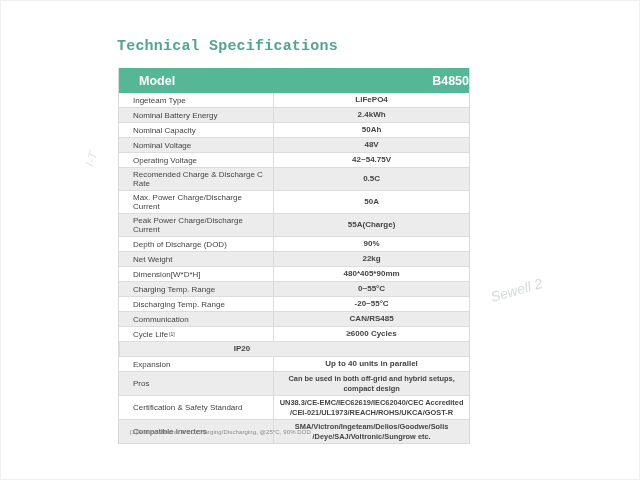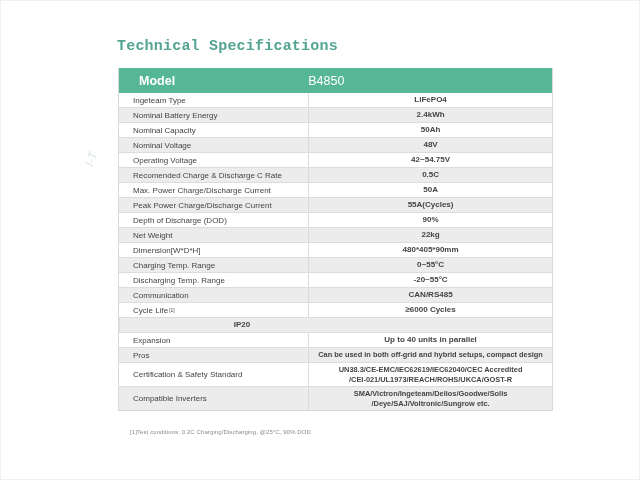--- a/index.html
+++ b/index.html
@@ -14,32 +14,32 @@
   .page {
     position:absolute; inset:0;
     background:#fff;
     box-shadow: inset 0 0 0 1px #f0f0f0;
   }
   .page-title {
     position:absolute; left:117px; top:38px;
     font-size:15px; color:#53a493; letter-spacing:.2px;font-family:Liberation Mono, monospace;
   }
   .spec-table {
-    position:absolute; left:118px; top:68px; width:435px;
+    position:absolute; left:118px; top:68px; width:352px;
     border:1px solid #d9d9d9; border-top:none;
     background:#fff;
   }
   .thead {
     display:flex; height:25px; background:#55b795; align-items:center;
   }
   .th-label {
     width:190px; padding-left:20px; color:#ffffff; font-weight:bold; font-size:12.5px;
   }
   .th-value {
-    width:245px; text-align:left; color:#ffffff; font-weight:normal; font-size:12.5px;
+    width:245px; text-align:right; color:#ffffff; font-weight:bold; font-size:12.5px;
   }
   .row { display:flex; min-height:15px; }
   .row:not(:last-child){ border-bottom:1px solid #dcdcdc; }
   .row:nth-child(even){ background:#ececec; }
   .cell-label {
     width:190px; padding:2px 4px 2px 14px;
     font-size:8px; display:flex; align-items:center; color:#444;
   }
   .cell-label sup { font-size:5px; line-height:1; margin-left:1px; }
   .cell-value {
@@ -113,21 +113,21 @@
   </div>
 
 
   <div class="row">
     <div class="cell-label">Max. Power Charge/Discharge Current</div>
     <div class="cell-value">50A</div>
   </div>
 
   <div class="row">
     <div class="cell-label">Peak Power Charge/Discharge Current</div>
-    <div class="cell-value">55A(Cycles)</div>
+    <div class="cell-value">55A(Charge)</div>
   </div>
 
   <div class="row">
     <div class="cell-label">Depth of Discharge (DOD)</div>
     <div class="cell-value">90%</div>
   </div>
 
   <div class="row">
     <div class="cell-label">Net Weight</div>
     <div class="cell-value">22kg</div>

